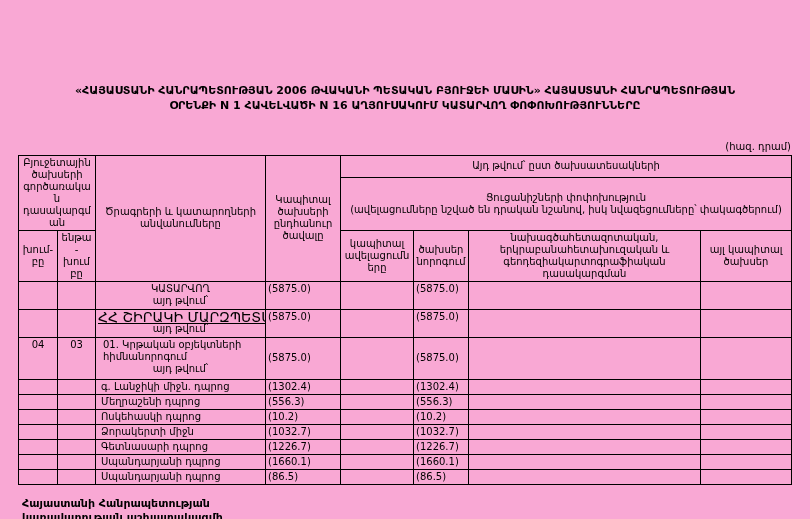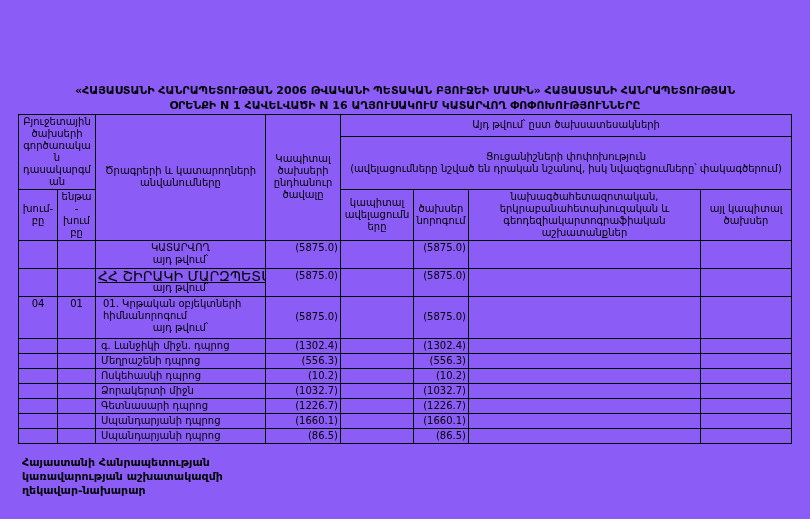--- a/index.html
+++ b/index.html
@@ -7,21 +7,21 @@
     padding: 0;
     background: #ffffff;
     color: #000000;
     font-family: "DejaVu Sans", sans-serif;
   }
   .page {
     position: relative;
     width: 810px;
     height: 519px;
     overflow: hidden;
-    background: #8b5cf6;
+    background: #f9a8d4;
   }
   .doc-title {
     margin: 84px 25px 0 25px;
     text-align: center;
     font-weight: bold;
     font-size: 11px;
     line-height: 1.35;
     white-space: pre-line;
   }
   .unit-note {
@@ -54,21 +54,21 @@
   .pre { white-space: pre-line; }
   .hr1 { height: 17px; }
   .hr2 { height: 40px; margin-left: 40px; }
   .hr3 { height: 50px; }
   .h28 { height: 28px; }
   .h42 { height: 42px; }
   .h14 { height: 14px; }
   .vtop { vertical-align: top !important; }
   .tc { text-align: center; }
   .tl { text-align: left; padding-left: 5px !important; }
-  .val { text-align: right; }
+  .val { text-align: left; }
   .u { text-decoration: underline; }
   .capsline { font-size: 14px; white-space: nowrap; }
   .footer {
     display: flex;
     justify-content: space-between;
     align-items: flex-end;
     margin: 12px 48px 0 22px;
   }
   .official {
     font-weight: bold;
@@ -78,20 +78,21 @@
   }
 </style>
 </head>
 <body>
 
 <div class="page">
 
   <div class="doc-title pre">«ՀԱՅԱՍՏԱՆԻ ՀԱՆՐԱՊԵՏՈՒԹՅԱՆ 2006 ԹՎԱԿԱՆԻ ՊԵՏԱԿԱՆ ԲՅՈՒՋԵԻ ՄԱՍԻՆ» ՀԱՅԱՍՏԱՆԻ ՀԱՆՐԱՊԵՏՈՒԹՅԱՆ
 ՕՐԵՆՔԻ N 1 ՀԱՎԵԼՎԱԾԻ N 16 ԱՂՅՈՒՍԱԿՈՒՄ ԿԱՏԱՐՎՈՂ ՓՈՓՈԽՈՒԹՅՈՒՆՆԵՐԸ</div>
 
+  <div class="unit-note">(հազ. դրամ)</div>
 
   <table class="amend">
     <colgroup>
       <col style="width:39px">
         <col style="width:38px">
         <col style="width:170px">
         <col style="width:75px">
       <col style="width:73px">
         <col style="width:55px">
         <col style="width:232px">
@@ -111,21 +112,21 @@
 (ավելացումները նշված են դրական նշանով, իսկ նվազեցումները՝ փակագծերում)</td>
     </tr>
 
     <tr class="hr3">
       <td class="hc pre">խում-
 բը</td>
       <td class="hc pre">ենթա-
 խումբը</td>
       <td class="hc">կապիտալ ավելացումները</td>
       <td class="hc">ծախսեր նորոգում</td>
-      <td class="hc">նախագծահետազոտական, երկրաբանահետախուզական և գեոդեզիակարտոգրաֆիական աշխատանքներ</td>
+      <td class="hc">նախագծահետազոտական, երկրաբանահետախուզական և գեոդեզիակարտոգրաֆիական դասակարգման</td>
       <td class="hc">այլ կապիտալ ծախսեր</td>
     </tr>
 
     <tr class="h28">
       <td></td>
       <td></td>
       <td class="tc vtop">
         <div>ԿԱՏԱՐՎՈՂ</div>
         <div>այդ թվում՝</div>
       </td>
@@ -145,21 +146,21 @@
       </td>
       <td class="val vtop">(5875.0)</td>
       <td></td>
       <td class="val vtop">(5875.0)</td>
       <td></td>
       <td></td>
     </tr>
 
     <tr class="h42">
       <td class="tc vtop">04</td>
-      <td class="tc vtop">01</td>
+      <td class="tc vtop">03</td>
       <td class="vtop">
         <div class="tl">01. Կրթական օբյեկտների հիմնանորոգում</div>
         <div class="tc">այդ թվում՝</div>
       </td>
       <td class="val">(5875.0)</td>
       <td></td>
       <td class="val">(5875.0)</td>
       <td></td>
       <td></td>
     </tr>

